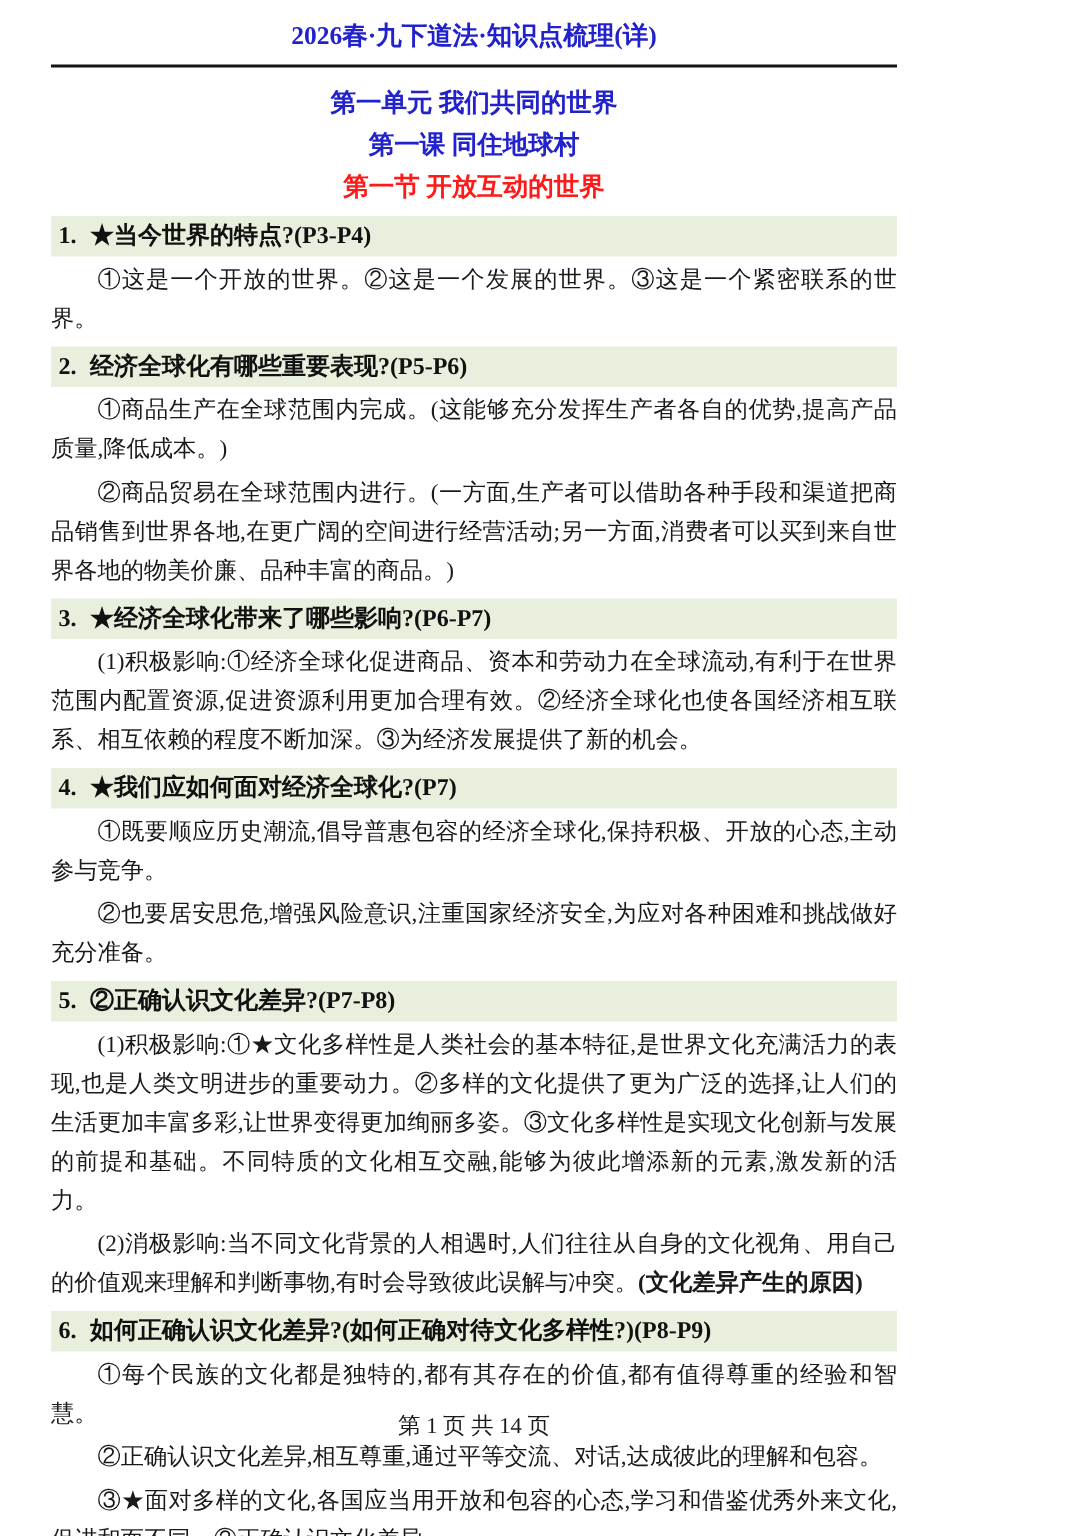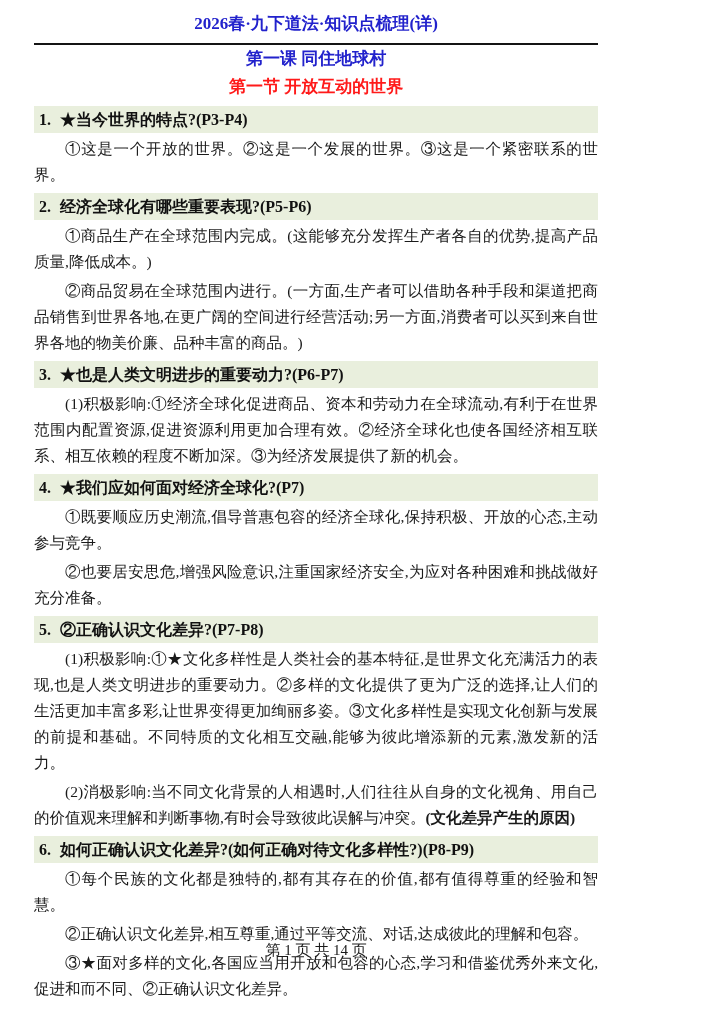--- a/index.html
+++ b/index.html
@@ -62,29 +62,30 @@
     font-size:15px;
     color:#1a1a1a;
   }
 </style>
 </head>
 <body>
 
 <div class="page" style="--blue: #2222cc; --red: #ff1a1a; --bar-bg: #e9efdd;">
   <div class="doc-title">2026春·九下道法·知识点梳理(详)</div>
   <hr class="title-rule">
+  <div class="h-center h-unit">第一单元 我们共同的世界</div>
   <div class="h-center h-lesson">第一课 同住地球村</div>
   <div class="h-center h-section">第一节 开放互动的世界</div>
   <div id="questions">
       <div class="q-bar"><span class="q-num">1.</span><span class="q-title">★当今世界的特点?(P3-P4)</span></div>
       <p class="q-para"><span>①这是一个开放的世界。②这是一个发展的世界。③这是一个紧密联系的世界。</span></p>
       <div class="q-bar"><span class="q-num">2.</span><span class="q-title">经济全球化有哪些重要表现?(P5-P6)</span></div>
       <p class="q-para"><span>①商品生产在全球范围内完成。(这能够充分发挥生产者各自的优势,提高产品质量,降低成本。)</span></p>
       <p class="q-para"><span>②商品贸易在全球范围内进行。(一方面,生产者可以借助各种手段和渠道把商品销售到世界各地,在更广阔的空间进行经营活动;另一方面,消费者可以买到来自世界各地的物美价廉、品种丰富的商品。)</span></p>
-      <div class="q-bar"><span class="q-num">3.</span><span class="q-title">★也是人类文明进步的重要动力?(P6-P7)</span></div>
+      <div class="q-bar"><span class="q-num">3.</span><span class="q-title">★经济全球化带来了哪些影响?(P6-P7)</span></div>
       <p class="q-para"><span>(1)积极影响:①经济全球化促进商品、资本和劳动力在全球流动,有利于在世界范围内配置资源,促进资源利用更加合理有效。②经济全球化也使各国经济相互联系、相互依赖的程度不断加深。③为经济发展提供了新的机会。</span></p>
       <div class="q-bar"><span class="q-num">4.</span><span class="q-title">★我们应如何面对经济全球化?(P7)</span></div>
       <p class="q-para"><span>①既要顺应历史潮流,倡导普惠包容的经济全球化,保持积极、开放的心态,主动参与竞争。</span></p>
       <p class="q-para"><span>②也要居安思危,增强风险意识,注重国家经济安全,为应对各种困难和挑战做好充分准备。</span></p>
       <div class="q-bar"><span class="q-num">5.</span><span class="q-title">②正确认识文化差异?(P7-P8)</span></div>
       <p class="q-para"><span>(1)积极影响:①★文化多样性是人类社会的基本特征,是世界文化充满活力的表现,也是人类文明进步的重要动力。②多样的文化提供了更为广泛的选择,让人们的生活更加丰富多彩,让世界变得更加绚丽多姿。③文化多样性是实现文化创新与发展的前提和基础。不同特质的文化相互交融,能够为彼此增添新的元素,激发新的活力。</span></p>
       <p class="q-para"><span>(2)消极影响:当不同文化背景的人相遇时,人们往往从自身的文化视角、用自己的价值观来理解和判断事物,有时会导致彼此误解与冲突。</span><span class="run-bold">(文化差异产生的原因)</span></p>
       <div class="q-bar"><span class="q-num">6.</span><span class="q-title">如何正确认识文化差异?(如何正确对待文化多样性?)(P8-P9)</span></div>
       <p class="q-para"><span>①每个民族的文化都是独特的,都有其存在的价值,都有值得尊重的经验和智慧。</span></p>
       <p class="q-para"><span>②正确认识文化差异,相互尊重,通过平等交流、对话,达成彼此的理解和包容。</span></p>

